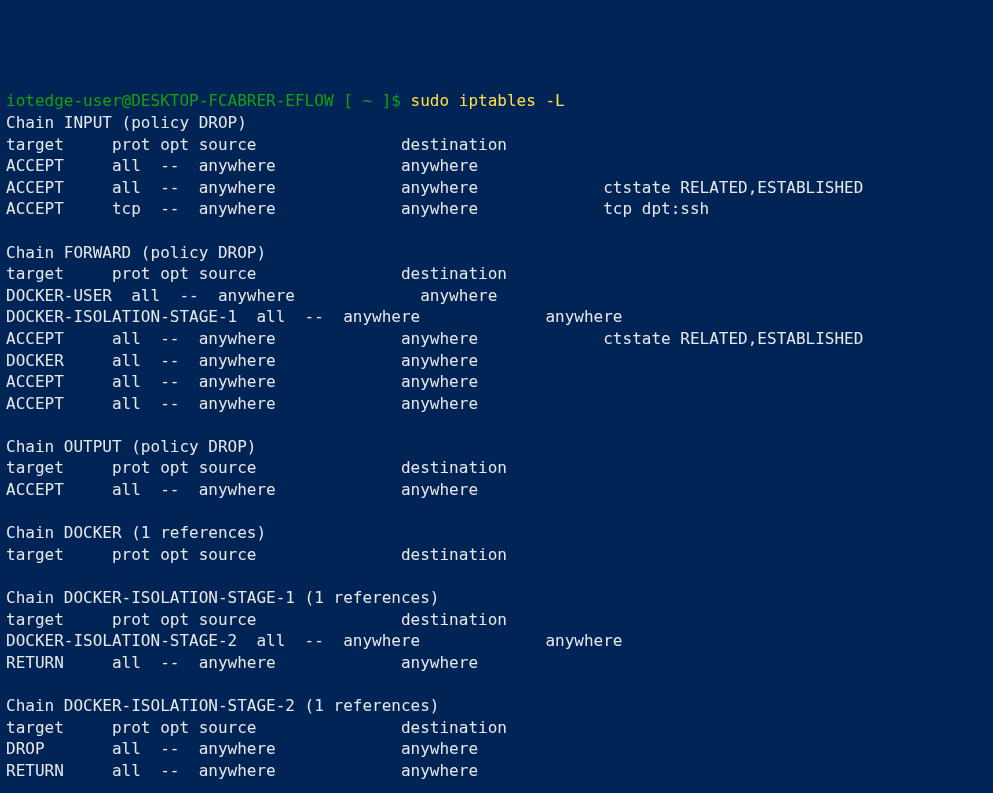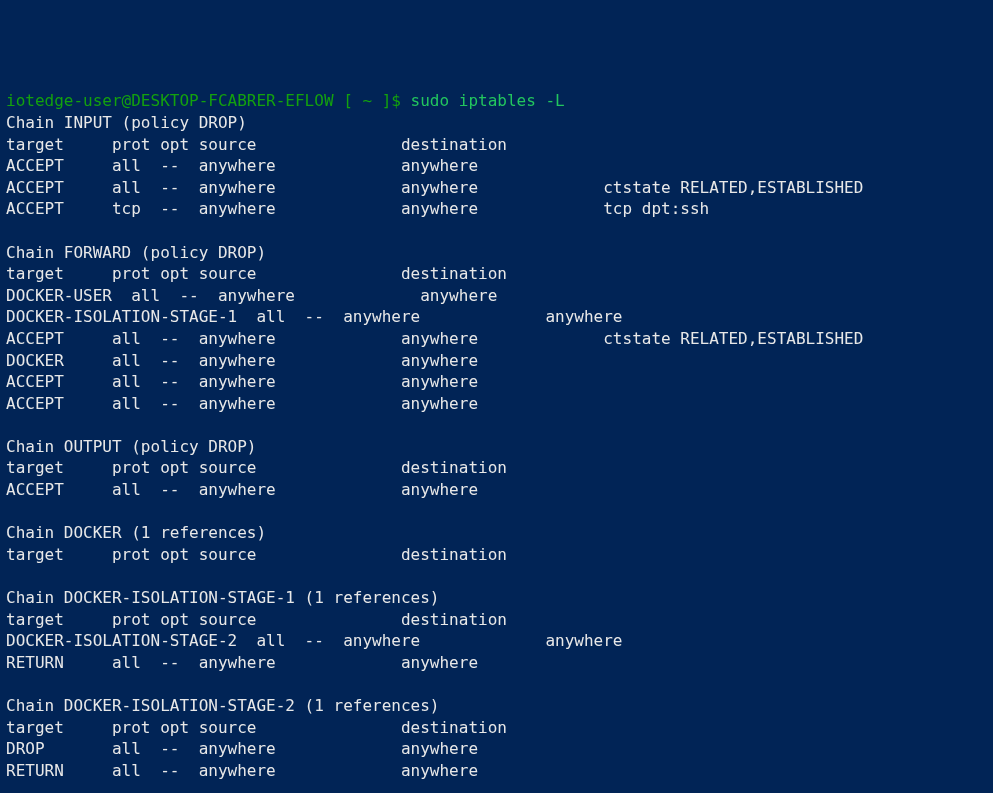--- a/index.html
+++ b/index.html
@@ -10,21 +10,21 @@
     font-family: Consolas, "Lucida Console", Monaco, monospace;
     font-size: 16px;
     line-height: 1.35;
     width: 993px;
     height: 793px;
     box-sizing: border-box;
     white-space: pre;
     overflow: hidden;
   }
   .prompt-user { color: #13a10e; }
-  .prompt-cmd  { color: #22c55e; margin-top: 44px; }
+  .prompt-cmd  { color: #fde047; margin-top: 44px; }
   .output      { color: #e8e8e8; }
 </style>
 </head>
 <body>
 
 
 
 <span class="prompt-user">iotedge-user@DESKTOP-FCABRER-EFLOW</span><span class="prompt-user"> [ ~ ]$ </span><span class="prompt-cmd">sudo iptables -L</span>
 <div id="output" class="output">Chain INPUT (policy DROP)
 target     prot opt source               destination

